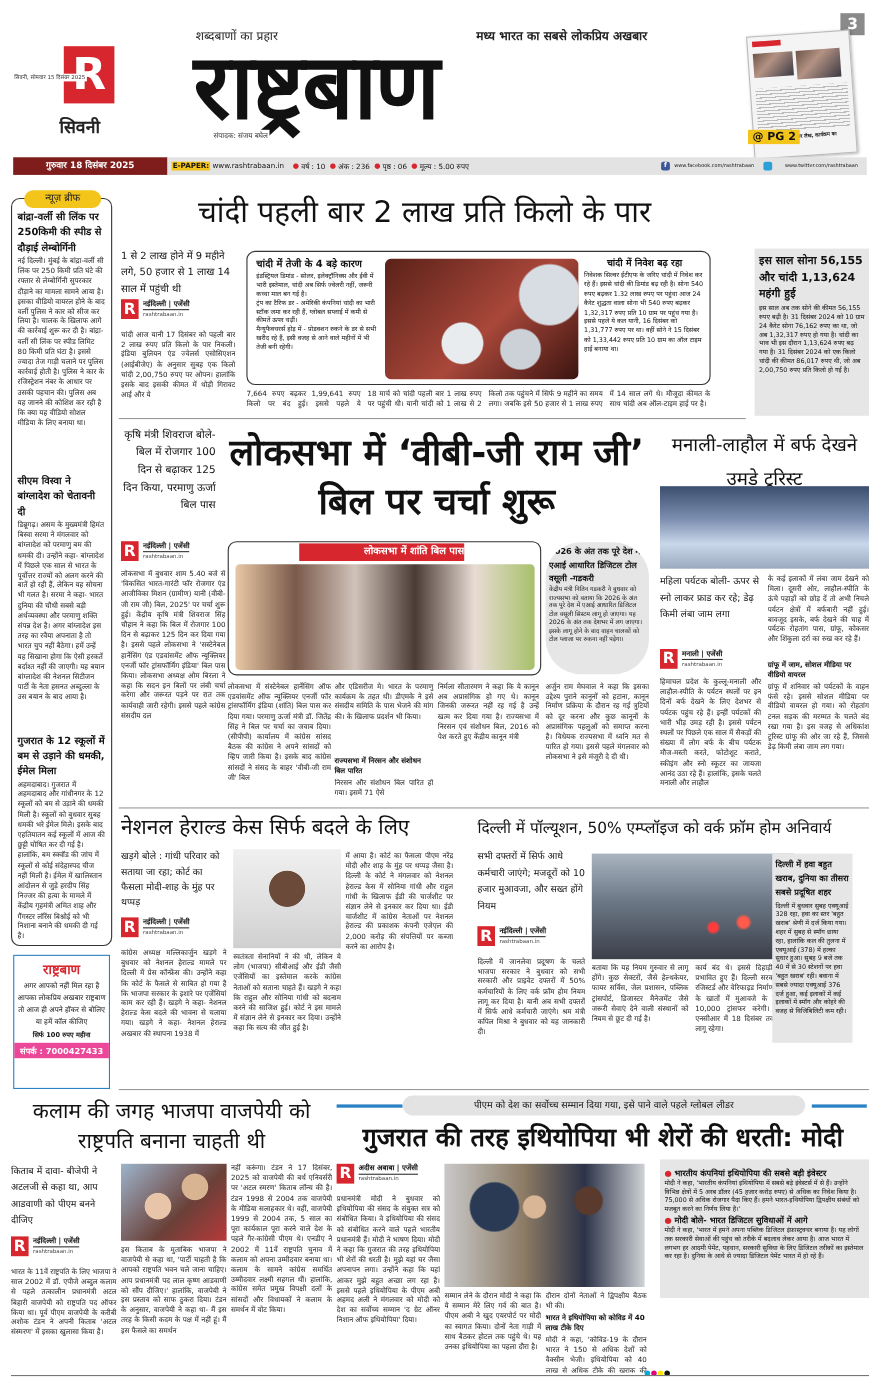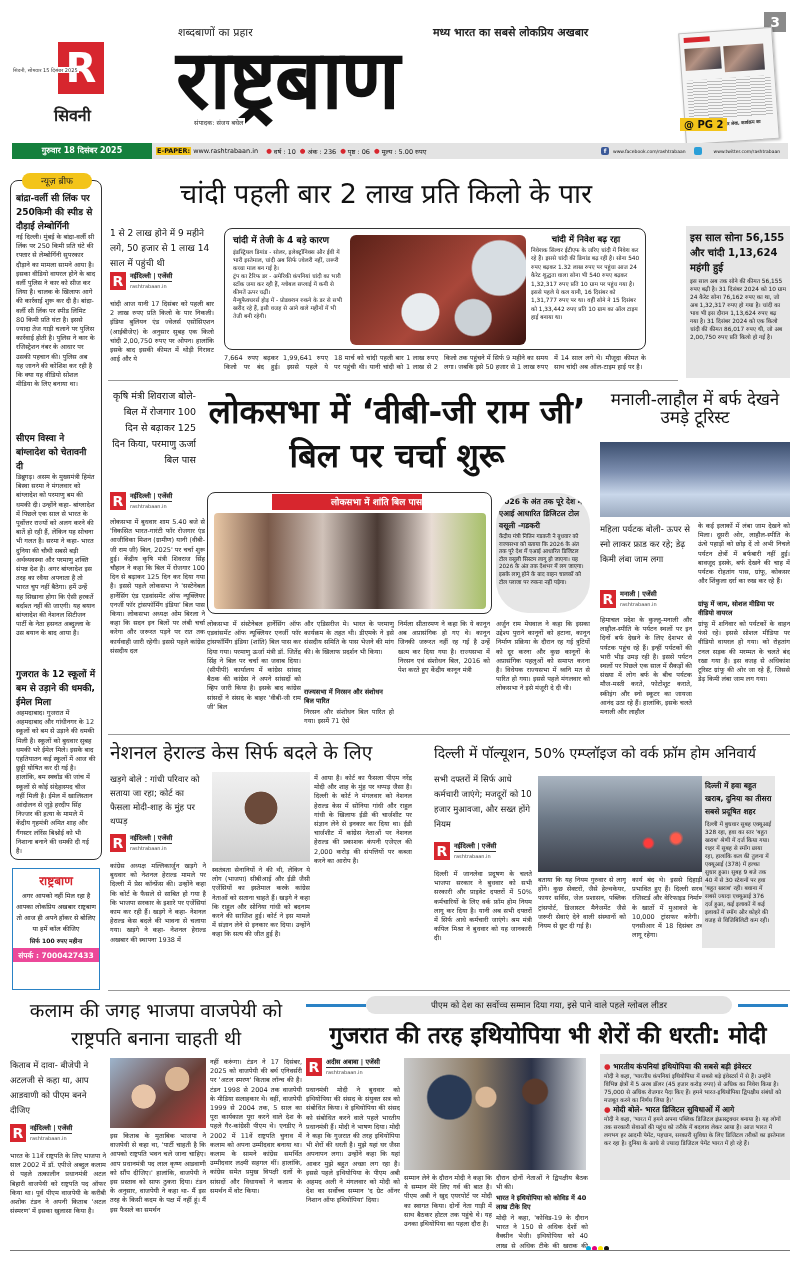--- a/index.html
+++ b/index.html
@@ -34,21 +34,21 @@
       <div class="photo" style="width:36px;height:22px;"></div>
       <div class="photo" style="width:40px;height:26px;"></div>
     </div>
     <div style="margin:2px 4px;height:40px;background:repeating-linear-gradient(#f4f4f4 0 2px,#bbb 2px 3px);"></div>
     <div style="font-size:4.5px;font-weight:bold;margin:2px 4px;color:#222;">15 प्रतिशत परिणाम पर लेख, कार्यक्रम का</div>
   </div>
   <div class="abs" style="left:680px;top:118px;background:#f3c41a;font-size:10px;font-weight:bold;color:#111;padding:1px 4px;">@ PG 2</div>
 </div>
 
 <div class="abs" style="left:12px;top:143px;width:776px;height:16px;background:#e3e3e3;display:flex;align-items:center;font-size:6.5px;">
-  <div style="background:#15803d;color:#fff;width:140px;height:16px;line-height:16px;text-align:center;font-size:8px;font-weight:bold;">गुरुवार 18 दिसंबर 2025</div>
+  <div style="background:#7f1d1d;color:#fff;width:140px;height:16px;line-height:16px;text-align:center;font-size:8px;font-weight:bold;">गुरुवार 18 दिसंबर 2025</div>
   <span style="background:#f3c41a;font-weight:bold;margin-left:4px;padding:0 1px;">E-PAPER:</span>
   <span style="margin-left:2px;">www.rashtrabaan.in</span>
   <span style="color:#d7262e;margin-left:8px;">●</span>
     <span style="margin-left:2px;">वर्ष : 10</span>
   <span style="color:#d7262e;margin-left:4px;">●</span>
     <span style="margin-left:2px;">अंक : 236</span>
   <span style="color:#d7262e;margin-left:4px;">●</span>
     <span style="margin-left:2px;">पृष्ठ : 06</span>
   <span style="color:#d7262e;margin-left:4px;">●</span>
     <span style="margin-left:2px;">मूल्य : 5.00 रुपए</span>
@@ -139,21 +139,21 @@
   <div style="font-size:6.5px;font-weight:bold;line-height:9px;margin:2px 0;">राज्यसभा में निरसन और संशोधन बिल पारित</div>
   <div class="body-text" style="height:18px;">निरसन और संशोधन बिल पारित हो गया। इसमें 71 ऐसे</div>
 </div>
 <div class="abs body-text" style="left:398px;top:620px;width:92px;height:110px;">निर्मला सीतारमण ने कहा कि ये कानून अब अप्रासंगिक हो गए थे। कानून जिनकी जरूरत नहीं रह गई है उन्हें खत्म कर दिया गया है। राज्यसभा में निरसन एवं संशोधन बिल, 2016 को पेश करते हुए केंद्रीय कानून मंत्री</div>
 <div class="abs grey-box" style="left:496px;top:493px;width:94px;height:120px;padding:3px;overflow:hidden;border-radius:32px;">
   <div style="font-size:7.5px;font-weight:bold;line-height:12px;">2026 के अंत तक पूरे देश में एआई आधारित डिजिटल टोल वसूली -गडकरी</div>
   <div style="font-size:5.6px;line-height:7.6px;margin-top:1px;">केंद्रीय मंत्री नितिन गडकरी ने बुधवार को राज्यसभा को बताया कि 2026 के अंत तक पूरे देश में एआई आधारित डिजिटल टोल वसूली सिस्टम लागू हो जाएगा। यह 2026 के अंत तक देशभर में लग जाएगा। इसके लागू होने के बाद वाहन चालकों को टोल प्लाजा पर रुकना नहीं पड़ेगा।</div>
 </div>
 <div class="abs body-text" style="left:496px;top:620px;width:94px;height:110px;">अर्जुन राम मेघवाल ने कहा कि इसका उद्देश्य पुराने कानूनों को हटाना, कानून निर्माण प्रक्रिया के दौरान रह गई त्रुटियों को दूर करना और कुछ कानूनों के अप्रासंगिक पहलुओं को समाप्त करना है। विधेयक राज्यसभा में ध्वनि मत से पारित हो गया। इससे पहले मंगलवार को लोकसभा ने इसे मंजूरी दे दी थी।</div>
 
-<div class="abs" style="left:600px;top:390px;width:190px;font-size:17px;line-height:18px;text-align:center;">मनाली-लाहौल में बर्फ देखने उमड़े टूरिस्ट</div>
+<div class="abs" style="left:600px;top:390px;width:190px;font-size:17px;line-height:31px;text-align:center;">मनाली-लाहौल में बर्फ देखने उमड़े टूरिस्ट</div>
 <div class="abs photo" style="left:600px;top:442px;width:190px;height:75px;background:linear-gradient(180deg,#3b4e6e,#7d8fb0 40%,#c9d7ea 70%,#9aa9be);"></div>
 <div class="abs" style="left:600px;top:522px;width:92px;font-size:8.5px;line-height:15px;">महिला पर्यटक बोली- ऊपर से स्नो लाकर फ्राड कर रहे; डेढ़ किमी लंबा जाम लगा</div>
 <div class="abs dateline" style="left:600px;top:586px;">
   <div class="logo-r">R</div>
   <div class="dl-wrap">
       <span class="dl-place">मनाली | एजेंसी</span>
       <span class="dl-site">rashtrabaan.in</span>
     </div>
 </div>
 <div class="abs body-text" style="left:600px;top:616px;width:92px;height:114px;">हिमाचल प्रदेश के कुल्लू-मनाली और लाहौल-स्पीति के पर्यटन स्थलों पर इन दिनों बर्फ देखने के लिए देशभर से पर्यटक पहुंच रहे हैं। इन्हीं पर्यटकों की भारी भीड़ उमड़ रही है। इससे पर्यटन स्थलों पर पिछले एक साल में सैकड़ों की संख्या में लोग बर्फ के बीच पर्यटक मौज-मस्ती करते, फोटोशूट कराते, स्कीइंग और स्नो स्कूटर का जायजा आनंद उठा रहे हैं। हालांकि, इसके चलते मनाली और लाहौल</div>

